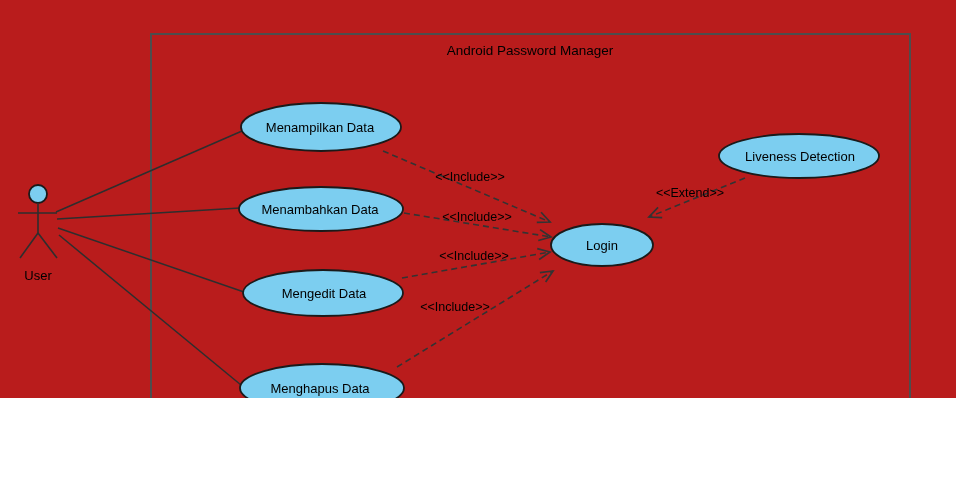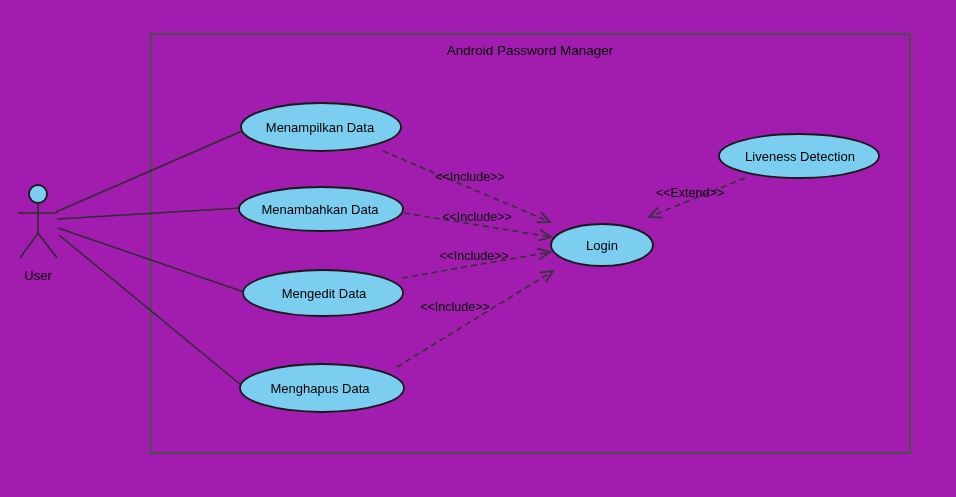--- a/index.html
+++ b/index.html
@@ -1,17 +1,17 @@
 <!DOCTYPE html>
 <html><head>
 <meta charset="utf-8">
 <style>
   html,body { margin:0; padding:0; background:#ffffff; }
   #canvas {
-    position:relative; width:956px; height:497px; background:#a21caf;
+    position:relative; width:956px; height:398px; background:#b91c1c;
     font-family:"Liberation Sans", sans-serif; overflow:hidden;
   }
   svg { position:absolute; left:0; top:0; }
   text {
     font-family:"Liberation Sans", sans-serif;
     font-size:13px; fill:#000000;
   }
   .title-text { font-size:13.5px; }
   .stereotype { font-size:12.5px; }
   .node {

